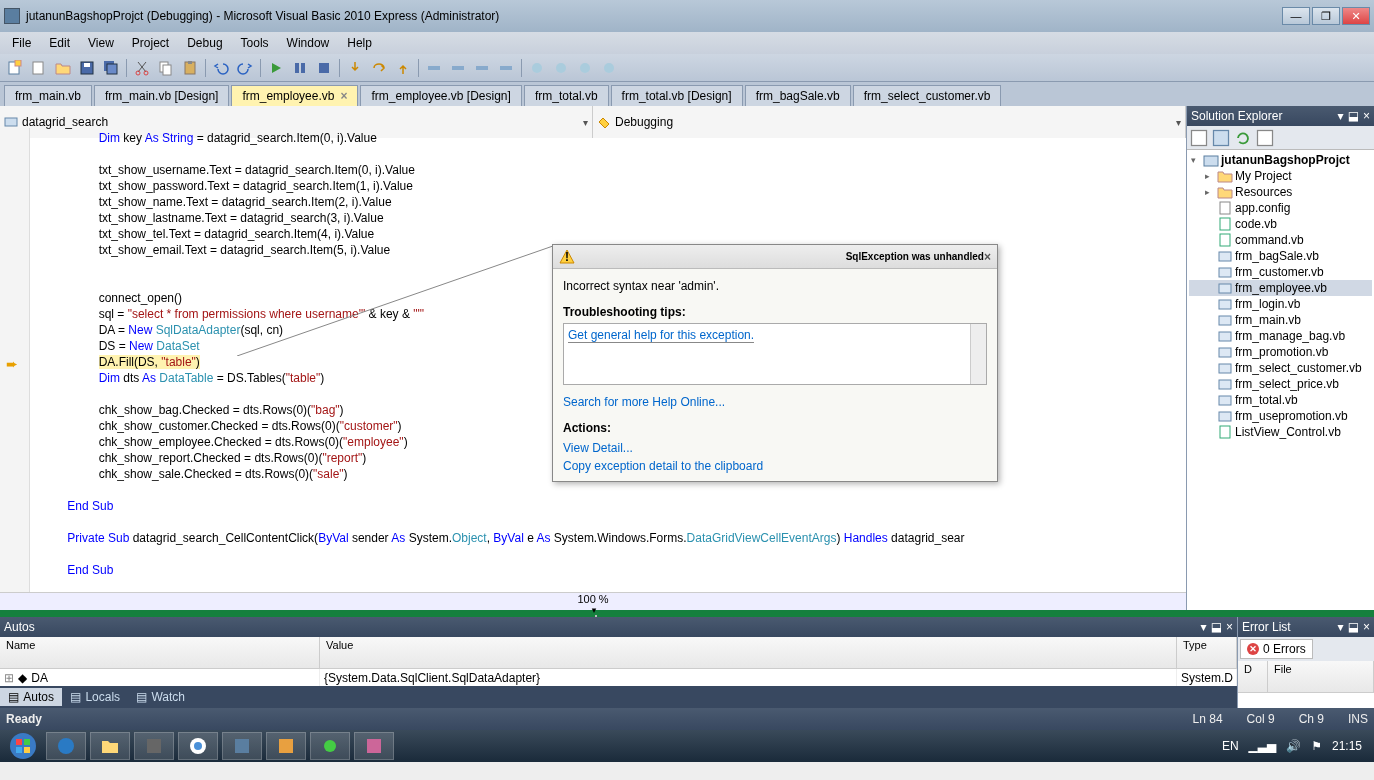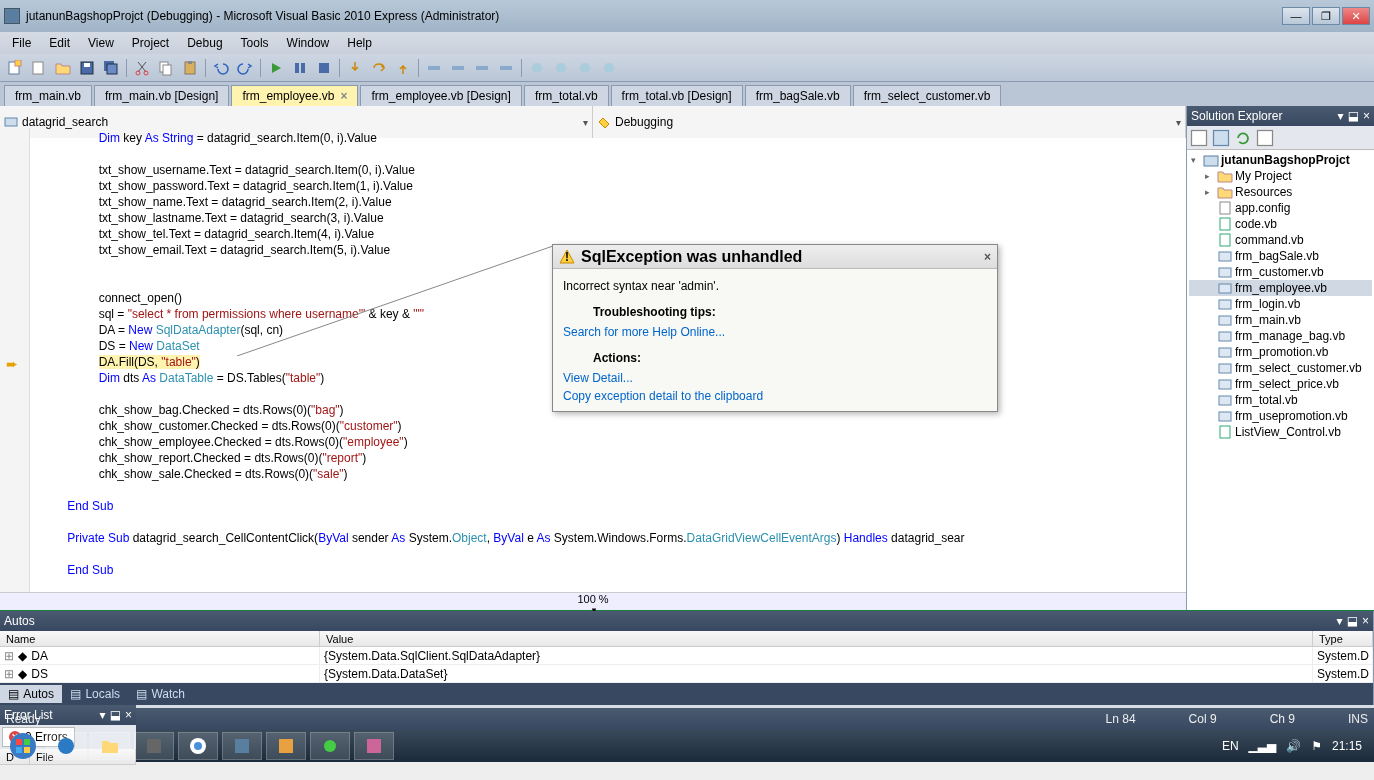--- a/index.html
+++ b/index.html
@@ -59,57 +59,57 @@
     .panel-toolbar { height: 24px; background: #e4e8ee; border-bottom: 1px solid #bbb; display: flex; align-items: center; padding: 0 2px; gap: 2px; }
     .panel-tool { width: 20px; height: 20px; display: flex; align-items: center; justify-content: center; }
     .tree { flex: 1; background: #fff; overflow: auto; padding: 2px; }
     .tree-item { display: flex; align-items: center; padding: 1px 2px; font-size: 11px; white-space: nowrap; }
     .tree-caret { width: 12px; color: #666; font-size: 9px; }
     .tree-icon { width: 16px; height: 14px; margin-right: 2px; display: inline-flex; align-items: center; justify-content: center; }
     .tree-item.sel { background: #d0d8e4; }
     .indent1 { padding-left: 16px; }
 
     
-    .bottom-panels { height: 98px; display: flex; background: #d6dce4; border-top: 1px solid #15803d; flex-direction: column; }
+    .bottom-panels { height: 98px; display: flex; background: #d6dce4; border-top: 7px solid #15803d; }
     .autos-col { flex: 1; display: flex; flex-direction: column; border-right: 1px solid #8a9ab0; }
     .autos-grid { flex: 1; background: #fff; overflow: hidden; }
-    .autos-headers { display: flex; background: linear-gradient(#f8f8f8,#e8e8e8); border-bottom: 1px solid #ccc; height: 16px; }
+    .autos-headers { display: flex; background: linear-gradient(#f8f8f8,#e8e8e8); border-bottom: 1px solid #ccc; height: 32px; }
     .autos-hcell { padding: 2px 6px; border-right: 1px solid #ccc; font-size: 11px; }
     .autos-row { display: flex; height: 18px; border-bottom: 1px solid #eee; }
     .autos-cell { padding: 1px 4px; border-right: 1px solid #eee; font-size: 11px; display: flex; align-items: center; overflow: hidden; }
     .autos-tabs { height: 22px; background: #384860; display: flex; align-items: center; }
     .autos-tab { padding: 2px 8px; color: #cde; font-size: 11px; display: flex; align-items: center; gap: 4px; }
     .autos-tab.active { background: #cdd6e2; color: #000; }
     
     .errors-col { width: 136px; display: flex; flex-direction: column; }
     .err-toolbar { height: 24px; background: #e4e8ee; display: flex; align-items: center; padding: 2px; }
     .err-btn { padding: 2px 6px; background: #fff; border: 1px solid #bbb; font-size: 11px; display: flex; align-items: center; gap: 4px; }
     .err-icon { width: 12px; height: 12px; border-radius: 50%; background: #d44; color: #fff; display: flex; align-items: center; justify-content: center; font-size: 9px; font-weight: bold; }
     .err-grid { flex: 1; background: #fff; }
 
     
     .statusbar { height: 22px; background: linear-gradient(#4a5a70,#384860); color: #eee; display: flex; align-items: center; padding: 0 6px; font-size: 11px; }
-    .status-item { margin-right: 40px; }
-    .status-right { margin-left: auto; display: flex; gap: 53px; }
+    .status-item { margin-right: 40px; font-weight: bold; }
+    .status-right { margin-left: auto; display: flex; gap: 24px; }
 
     
     .taskbar { height: 32px; background: linear-gradient(#3a4a5a,#1a2a3a); display: flex; align-items: center; padding: 0 4px; gap: 4px; }
     .start-orb { width: 38px; height: 28px; display: flex; align-items: center; justify-content: center; }
     .task-btn { width: 40px; height: 28px; background: rgba(255,255,255,.15); border: 1px solid rgba(255,255,255,.2); display: flex; align-items: center; justify-content: center; }
     .tray { margin-left: auto; display: flex; align-items: center; gap: 10px; color: #fff; font-size: 11px; padding-right: 8px; }
 
     
     .exception-popup { position: absolute; left: 552px; top: 244px; width: 446px; background: #f8f8f4; border: 1px solid #888; box-shadow: 2px 2px 6px rgba(0,0,0,.3); z-index: 100; }
     .ex-title { height: 24px; background: linear-gradient(#eee,#ddd); display: flex; align-items: center; padding: 0 6px; border-bottom: 1px solid #bbb; }
     .ex-warn { width: 16px; height: 16px; margin-right: 6px; }
-    .ex-title-text { flex: 1; font-weight: bold; font-size: 16px; }
+    .ex-title-text { flex: 1; font-weight: bold; font-size: 10px; text-align: right; }
     .ex-close { color: #555; font-weight: bold; cursor: default; }
     .ex-body { padding: 6px 10px; }
     .ex-msg { padding: 4px 0 8px; font-size: 12px; }
-    .ex-section-title { font-weight: bold; padding: 4px 0; margin-left: 30px; }
+    .ex-section-title { font-weight: bold; padding: 4px 0; }
     .ex-tipsbox { border: 1px solid #aaa; background: #fff; height: 62px; padding: 4px; margin-bottom: 8px; position: relative; }
     .ex-link { color: #0066cc; cursor: default; }
     .ex-scroll { position: absolute; right: 0; top: 0; bottom: 0; width: 16px; background: #eee; border-left: 1px solid #ccc; }
     .ex-action { padding: 2px 0; font-size: 12px; }
     
     .ex-pointer { position: absolute; left: 237px; top: 246px; width: 316px; height: 110px; z-index: 99; pointer-events: none; }
   </style>
 </head>
 <body>
 
@@ -700,18 +700,22 @@
     <span class="ex-warn"><svg viewBox="0 0 16 16">
           <path d="M8 1 l7 13 h-14 z" fill="#ffd040" stroke="#c80"></path>
           <text x="8" y="12" text-anchor="middle" font-size="10" font-weight="bold">!</text>
         </svg></span>
     <span class="ex-title-text">SqlException was unhandled</span>
     <span class="ex-close">×</span>
   </div>
   <div class="ex-body">
     <div class="ex-msg">Incorrect syntax near 'admin'.</div>
     <div class="ex-section-title">Troubleshooting tips:</div>
+    <div class="ex-tipsbox">
+      <span class="ex-link" style="border-bottom:1px solid #888">Get general help for this exception.</span>
+      <div class="ex-scroll"></div>
+    </div>
     <div class="ex-action"><span class="ex-link">Search for more Help Online...</span></div>
     <div class="ex-section-title" style="margin-top:6px">Actions:</div>
     <div class="ex-action"><span class="ex-link">View Detail...</span></div>
     <div class="ex-action"><span class="ex-link">Copy exception detail to the clipboard</span></div>
   </div>
 </div>
 
 </body></html>

